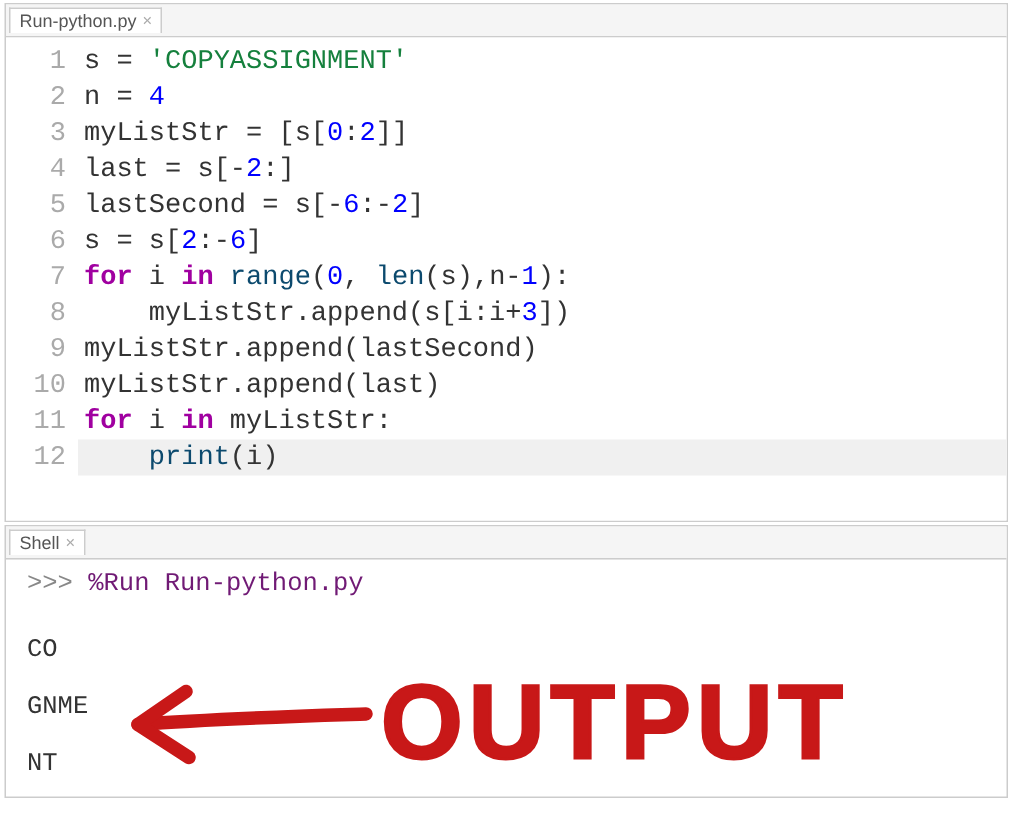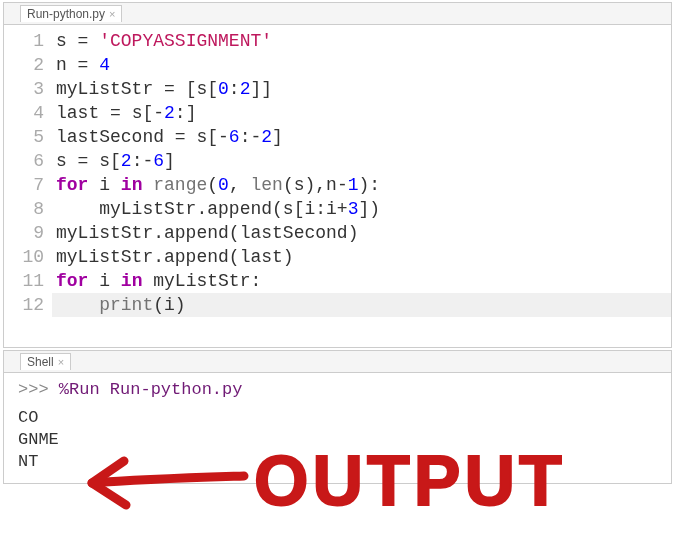--- a/index.html
+++ b/index.html
@@ -24,21 +24,21 @@
     align-items: center;
   }
   .tab {
     background: #fff;
     border: 1px solid #ccc;
     border-bottom: none;
     padding: 1px 6px;
     font-size: 12px;
     font-family: Arial, sans-serif;
     color: #555;
-    margin-left: 16px;
+    margin-left: 2px;
     display: flex;
     align-items: center;
     gap: 4px;
   }
   .tab-close {
     color: #aaa;
     font-size: 11px;
   }
   .editor-body {
     display: flex;
@@ -53,36 +53,36 @@
     user-select: none;
     line-height: 24px;
   }
   .code {
     flex: 1;
     line-height: 24px;
     position: relative;
   }
   .code-line { white-space: pre; }
   .hl-line { background: #f0f0f0; display:block; margin-left:-4px; padding-left:4px;}
-  .tok-str  { color: #be185d; }
+  .tok-str  { color: #15803d; }
   .tok-num  { color: #0000ff; }
   .tok-kw   { color: #a000a0; font-weight: bold; }
-  .tok-builtin { color: #737373; }
+  .tok-builtin { color: #0c4a6e; }
   .tok-default { color: #333; }
   .shell-body {
     padding: 6px 10px 10px 14px;
     line-height: 22px;
     font-size: 17px;
     color: #888;
     position: relative;
   }
   .sh-header { color: #999; }
   .sh-prompt { color: #888; }
   .sh-cmd { color: #701a75; }
-  .sh-out { color: #333; }
+  .sh-out { color: #333; margin-top: 16px; }
   .annotation {
     position: absolute;
     pointer-events: none;
   }
 </style>
 </head>
 <body>
 
 <div class="pane">
   <div class="tab-bar">

